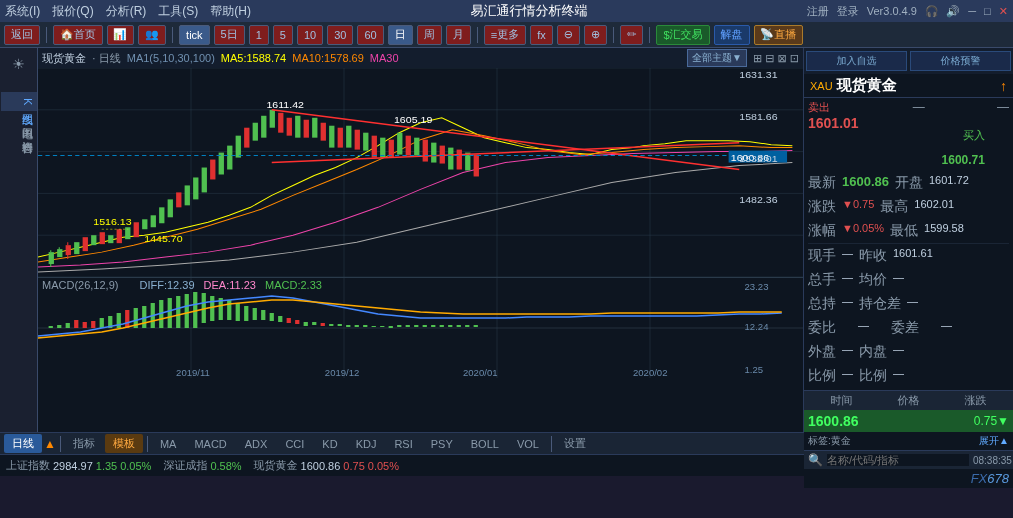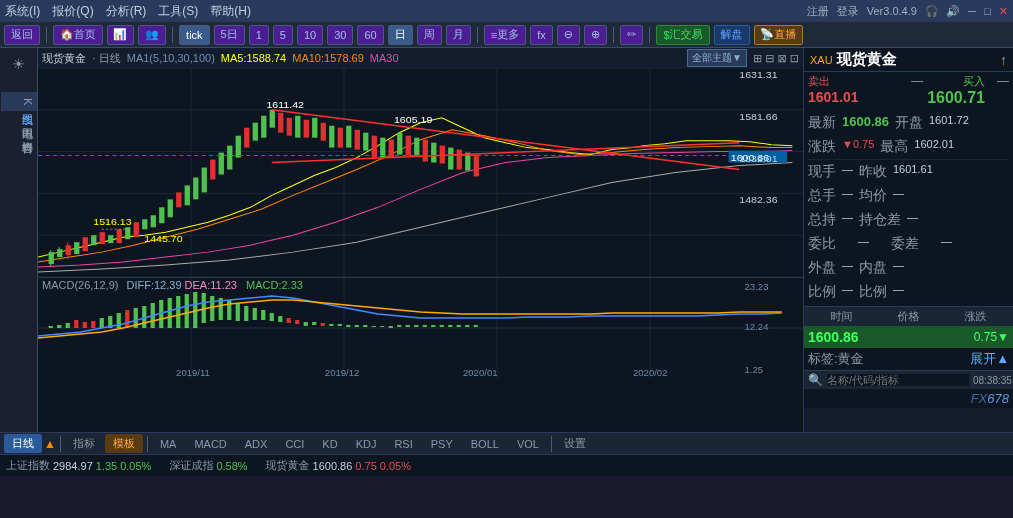--- a/index.html
+++ b/index.html
@@ -32,21 +32,21 @@
     .toolbar {
       background: #1e2a3a;
       height: 26px;
       display: flex;
       align-items: center;
       padding: 0 4px;
       gap: 4px;
       border-bottom: 1px solid #3a4a6a;
     }
     .toolbar-btn {
-      background: #4c1d95;
+      background: #7f1d1d;
       border: 1px solid #4a5a7a;
       color: #a0c0e0;
       padding: 1px 6px;
       font-size: 11px;
       cursor: pointer;
       border-radius: 2px;
       height: 20px;
       display: flex;
       align-items: center;
     }
@@ -151,23 +151,23 @@
     .sell-buy-row {
       display: flex;
       padding: 2px 4px;
       gap: 4px;
       background: #0d1520;
     }
     .sell-block, .buy-block {
       flex: 1;
     }
     .sell-label { color: #e05050; font-size: 11px; }
-    .buy-label { color: #50c050; font-size: 11px; }
+    .buy-label { color: #50c050; font-size: 11px; margin-top: 28px; }
     .sell-price { color: #e05050; font-size: 14px; font-weight: bold; }
-    .buy-price { color: #50c050; font-size: 16px; font-weight: bold; }
+    .buy-price { color: #50c050; font-size: 12px; font-weight: bold; margin-top: 10px; }
     .dash-value { color: #8a9aaa; font-size: 12px; }
     .data-label { color: #8a9aaa; font-size: 14px; padding: 2px 0; }
     .data-value { color: #c0d0e0; font-size: 11px; padding: 2px 2px; text-align: right; }
     .data-value.down { color: #e05050; }
     .data-value.highlight { color: #50c050; font-size: 13px; font-weight: bold; }
 
     .time-price-row {
       display: flex;
       padding: 2px 4px;
       background: #1a2535;
@@ -227,21 +227,21 @@
     .tab.active { background: #2a5a9a; color: #fff; }
     .tab.orange { background: #5a3a10; color: #ffaa40; }
 
     
     .status-bar {
       height: 22px;
       background: #0d1520;
       display: flex;
       align-items: center;
       padding: 0 6px;
-      gap: 18px;
+      gap: 12px;
       border-top: 1px solid #2a3a5a;
       font-size: 11px;
       color: #8a9aaa;
     }
     .status-item { display: flex; align-items: center; gap: 3px; }
     .status-up { color: #50c050; }
     .status-down { color: #e05050; }
     .status-neutral { color: #c0d0e0; }
 
     
@@ -283,20 +283,21 @@
 <body>
 
 <div class="title-bar">
   <div class="menus">
     <span>系统(I)</span>
     <span>报价(Q)</span>
     <span>分析(R)</span>
     <span>工具(S)</span>
     <span>帮助(H)</span>
   </div>
+  <div class="title">易汇通行情分析终端</div>
   <div class="controls">
     <span>注册</span>
     <span>登录</span>
     <span>Ver3.0.4.9</span>
     <span>🎧</span>
     <span>🔊</span>
     <span>─</span>
     <span>□</span>
     <span style="color:#e05050;">✕</span>
   </div>
@@ -490,22 +491,22 @@
 
           <text x="660" y="136" fill="#c0d0e0" font-size="10">1482.36</text>
 
         </svg>
       </div>
 
       <div class="macd-chart" style="height: 100px; position: relative;">
         
         <div style="position: absolute; top: 0; left: 4px; font-size: 11px; color: #8a9aaa; z-index: 2; line-height: 14px;">
           <span style="color:#8a9aaa;">MACD(26,12,9)</span>
-          <span style="color:#8ab0d0; margin-left: 5px;">DIFF:12.39</span>
-          <span style="color:#ff88cc; ">DEA:11.23</span>
+          <span style="color:#8ab0d0; margin-left: 18px;">DIFF:12.39</span>
+          <span style="color:#ff88cc; margin-left: 6px;">DEA:11.23</span>
           <span style="color:#50c050; margin-left: 6px;">MACD:2.33</span>
         </div>
         <svg width="100%" height="100%" viewBox="0 0 720 100" preserveAspectRatio="none">
 
           <line x1="0" y1="50" x2="720" y2="50" stroke="#3a4a5a" stroke-width="0.5"></line>
           <line x1="144" y1="0" x2="144" y2="100" stroke="#2a3a4a" stroke-width="0.5"></line>
           <line x1="288" y1="0" x2="288" y2="100" stroke="#2a3a4a" stroke-width="0.5"></line>
           <line x1="432" y1="0" x2="432" y2="100" stroke="#2a3a4a" stroke-width="0.5"></line>
           <line x1="576" y1="0" x2="576" y2="100" stroke="#2a3a4a" stroke-width="0.5"></line>
 
@@ -573,20 +574,24 @@
           <text x="270" y="98" fill="#6a8aaa" font-size="9">2019/12</text>
           <text x="400" y="98" fill="#6a8aaa" font-size="9">2020/01</text>
           <text x="560" y="98" fill="#6a8aaa" font-size="9">2020/02</text>
         </svg>
       </div>
     </div>
   </div>
 
   <div class="right-panel">
 
+    <div class="right-top-buttons">
+      <div class="rtb">加入自选</div>
+      <div class="rtb">价格预警</div>
+    </div>
 
     <div class="symbol-header">
       <span class="symbol-code">XAU</span>
       <span class="symbol-name">现货黄金</span>
       <span style="flex:1;"></span>
       <span style="color:#ff8800; font-size:14px;">↑</span>
     </div>
 
     <div class="sell-buy-row">
       <div class="sell-block">
@@ -611,20 +616,26 @@
         <span class="data-value highlight">1600.86</span>
         <span class="data-label">开盘</span>
         <span class="data-value">1601.72</span>
       </div>
       <div style="display: flex; gap: 4px; padding: 1px 0;">
         <span class="data-label">涨跌</span>
         <span class="data-value down">▼0.75</span>
         <span class="data-label">最高</span>
         <span class="data-value">1602.01</span>
       </div>
+      <div style="display: flex; gap: 4px; padding: 1px 0;">
+        <span class="data-label">涨幅</span>
+        <span class="data-value down">▼0.05%</span>
+        <span class="data-label">最低</span>
+        <span class="data-value">1599.58</span>
+      </div>
       <div style="display: flex; gap: 4px; padding: 1px 0; border-top: 1px solid #1a2535;">
         <span class="data-label">现手</span>
         <span class="data-value">—</span>
         <span class="data-label">昨收</span>
         <span class="data-value">1601.61</span>
       </div>
       <div style="display: flex; gap: 4px; padding: 1px 0;">
         <span class="data-label">总手</span>
         <span class="data-value">—</span>
         <span class="data-label">均价</span>
@@ -661,21 +672,21 @@
       <span class="tp-label">价格</span>
       <span class="tp-label">涨跌</span>
     </div>
 
 
     <div class="green-highlight-row">
       <span class="green-price">1600.86</span>
       <span class="green-change">0.75▼</span>
     </div>
 
-    <div style="display: flex; justify-content: space-between; padding: 2px 4px; background: #0d1520; font-size: 13px;">
+    <div style="display: flex; justify-content: space-between; padding: 2px 4px; background: #0d1520; font-size: 10px;">
       <span style="color:#8a9aaa;">标签:黄金</span>
       <span style="color:#60aaff;">展开▲</span>
     </div>
 
     <div style="display: flex; align-items: center; background: #1a2535; border-top: 1px solid #2a3a5a; padding: 2px 4px; gap: 4px;">
       <span style="color:#6a8aaa;">🔍</span>
       <input type="text" style="flex: 1 1 0%; background: rgb(13, 21, 32); border: none; color: rgb(160, 176, 192); font-size: 11px; outline: none;" placeholder="名称/代码/指标">
       <span style="color:#8a9aaa; font-size: 10px;">08:38:35</span>
     </div>
 

